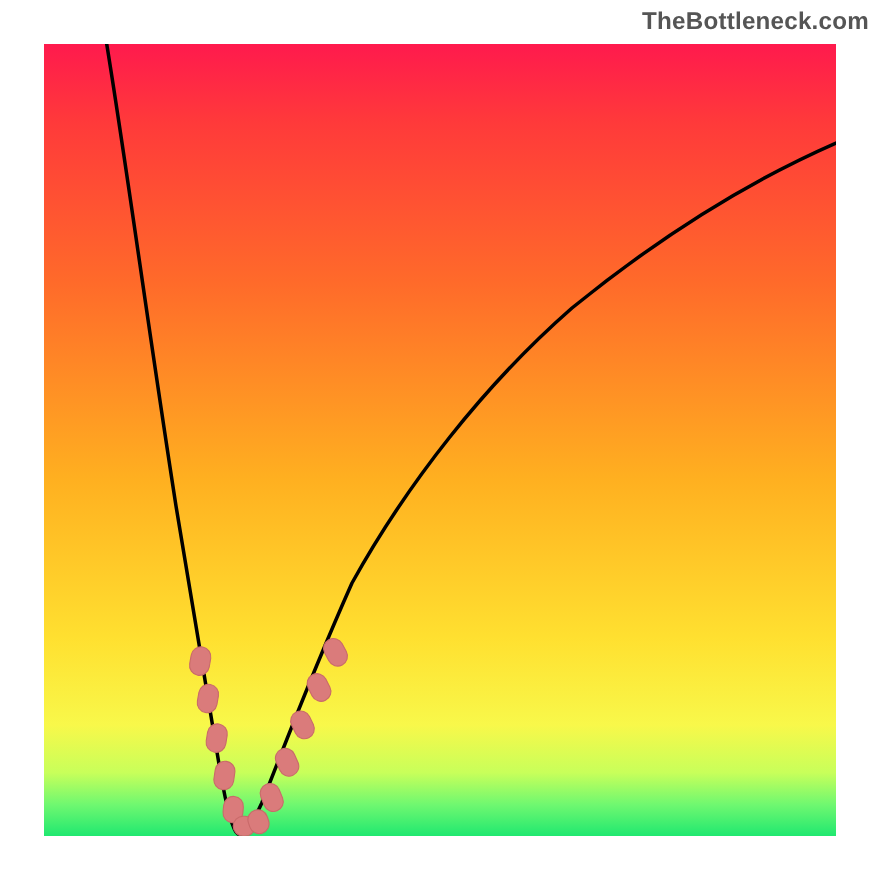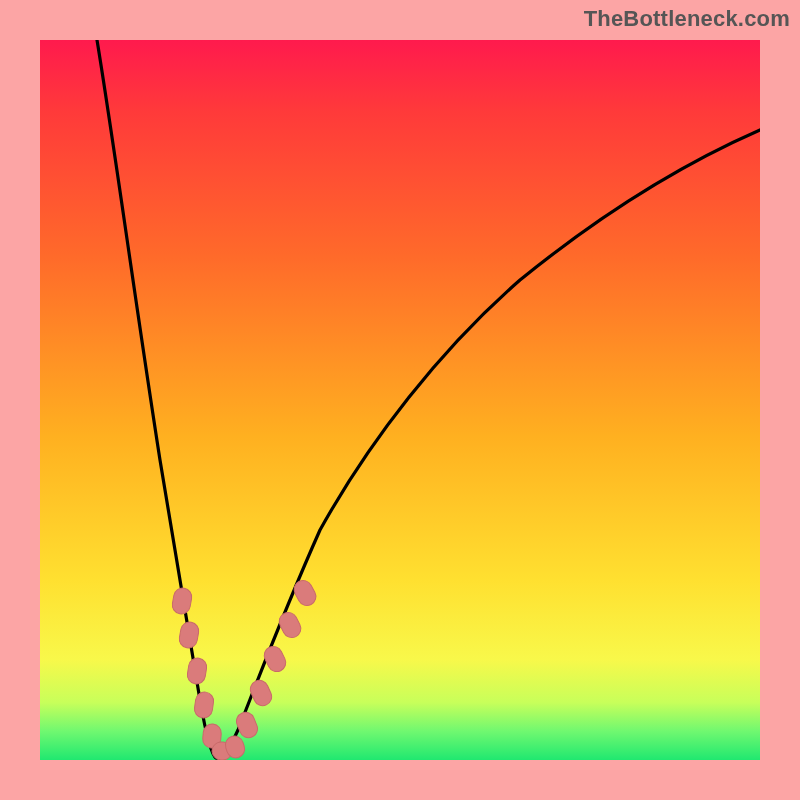--- a/index.html
+++ b/index.html
@@ -8,21 +8,21 @@
     width: 800px;
     height: 800px;
     overflow: hidden;
     background: #000;
     font-family: Arial, Helvetica, sans-serif;
   }
   .frame {
     position: relative;
     width: 800px;
     height: 800px;
-    background: #fca5a5;
+    background: #ffffff;
   }
   .plot-area {
     position: absolute;
     left: 40px;
     top: 40px;
     width: 720px;
     height: 720px;
     background: linear-gradient(
       to bottom,
       #ff1a4d 0%,

